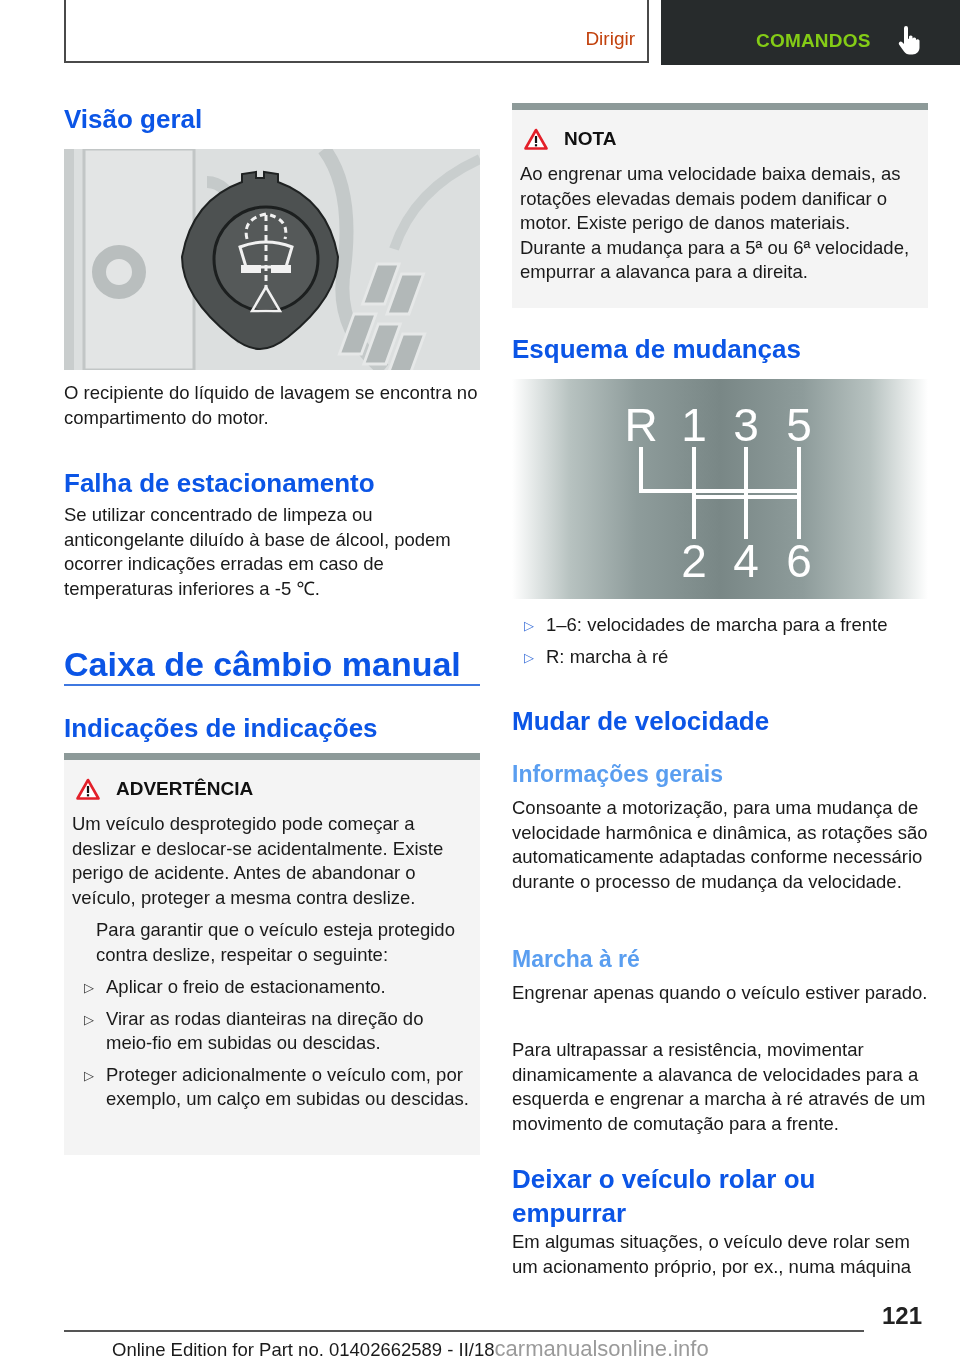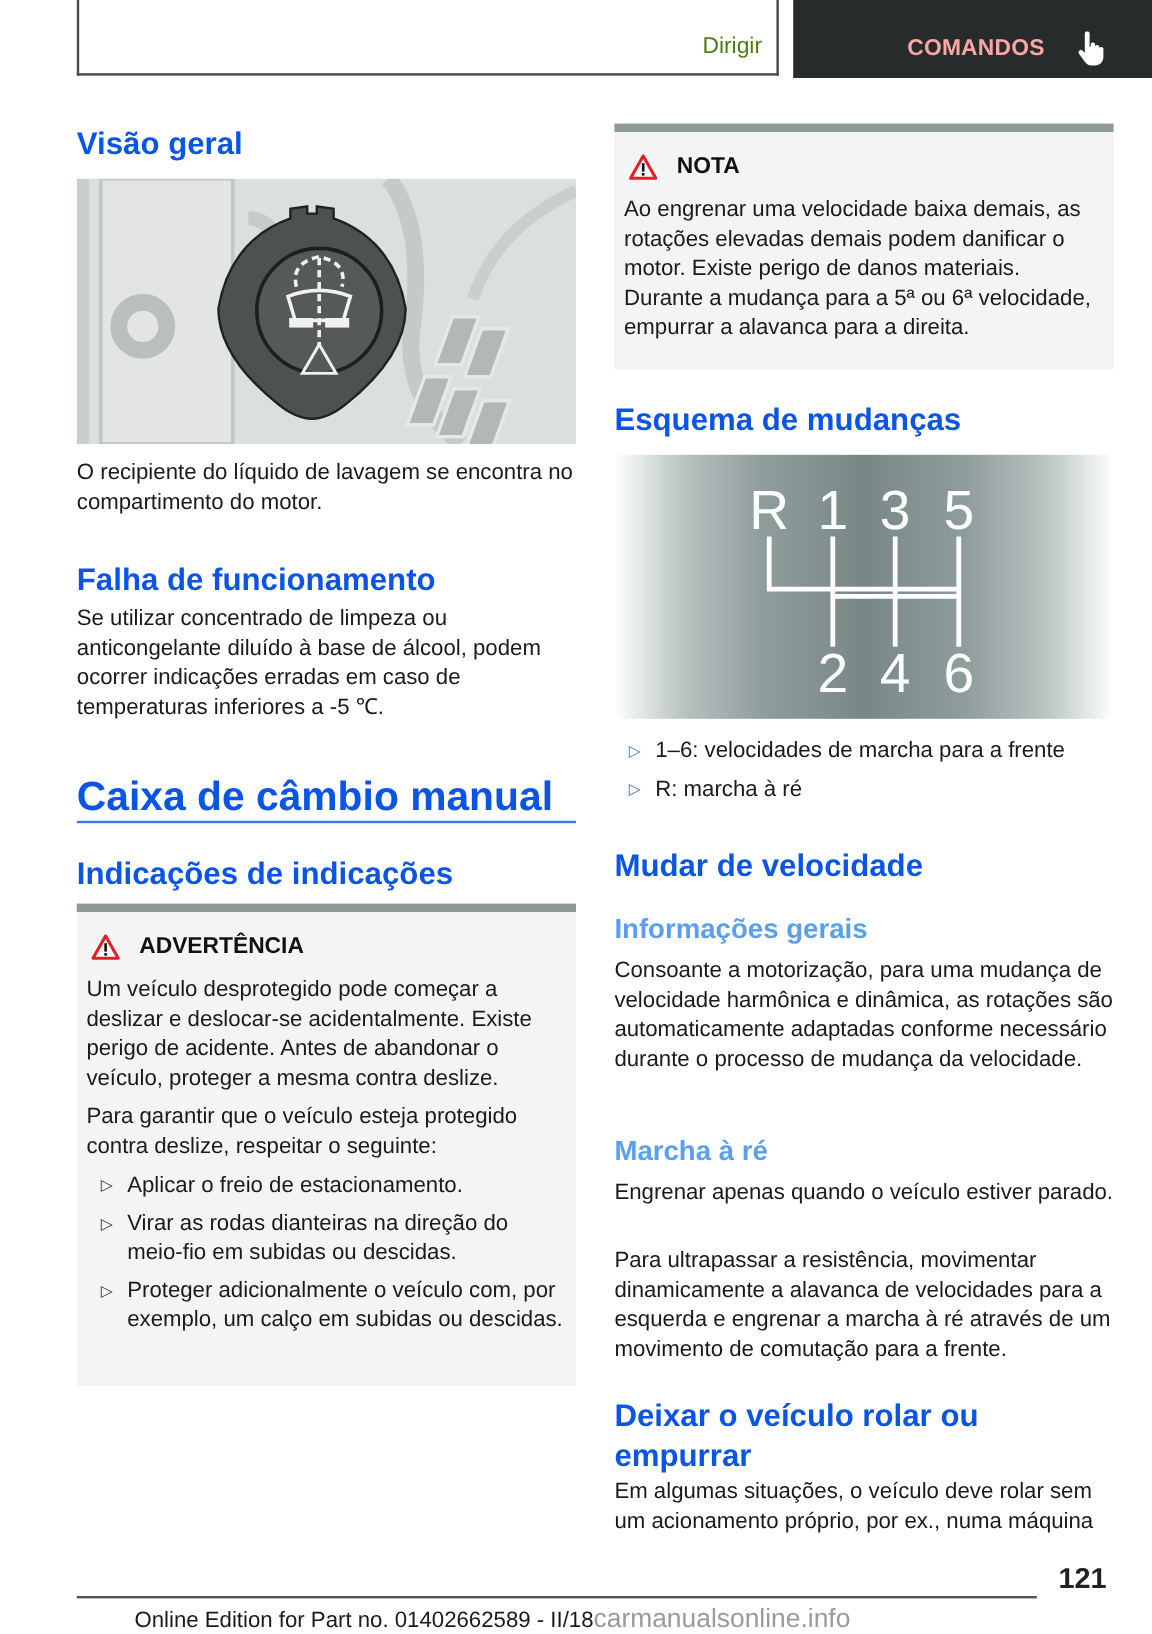--- a/index.html
+++ b/index.html
@@ -8,25 +8,25 @@
     background: #ffffff; color: #1a1a1a;
     font-family: "Liberation Sans", sans-serif;
   }
   
   .hdr-left-box {
     position: absolute; left: 64px; top: -2px; width: 585px; height: 65px;
     border-left: 2px solid #4a4a4a; border-bottom: 2px solid #4a4a4a;
     border-right: 2px solid #4a4a4a; box-sizing: border-box;
   }
   .hdr-chapter {
-    position: absolute; right: 12px; top: 30px; font-size: 19px; color: #4d7c0f;
+    position: absolute; right: 12px; top: 30px; font-size: 19px; color: #c2410c;
   }
   .hdr-tab {
     position: absolute; left: 661px; top: 0; width: 299px; height: 65px;
-    background: #272b2c; color: #fca5a5;
+    background: #272b2c; color: #84cc16;
   }
   .hdr-tab-label {
     position: absolute; left: 95px; top: 30px; font-size: 19px; font-weight: bold; letter-spacing: 0.2px;
   }
   .hdr-tab-icon { position: absolute; left: 236px; top: 26px; width: 26px; height: 30px; }
 
   .col { position: absolute; width: 416px; }
   .col-left { left: 64px; top: 100px; }
   .col-right { left: 512px; top: 100px; }
 
@@ -105,39 +105,39 @@
       </g>
       <path d="M176 98 q26 -10 52 0 l-6 20 h-40 z" fill="none" stroke="#f1f1f1" stroke-width="3"></path>
       <rect x="177" y="116" width="20" height="8" fill="#f1f1f1"></rect>
       <rect x="207" y="116" width="20" height="8" fill="#f1f1f1"></rect>
       <path d="M202 138 l-14 24 h28 z" fill="none" stroke="#f1f1f1" stroke-width="2.5"></path>
     </svg>
   </div>
 
   <p class="abs" style="top:281px; width:416px;">O recipiente do líquido de lavagem se encontra no compartimento do motor.</p>
 
-  <h2 class="h-blue abs" style="top:366px;">Falha de funcionamento</h2>
+  <h2 class="h-blue abs" style="top:366px;">Falha de estacionamento</h2>
   <p class="abs" style="top:403px; width:416px;">Se utilizar concentrado de limpeza ou anticongelante diluído à base de álcool, podem ocorrer indicações erradas em caso de temperaturas inferiores a -5 ℃.</p>
 
   <h1 class="h-big abs" style="top:542px;">Caixa de câmbio manual</h1>
   <div class="h-rule" style="left:0; top:584px; width:416px;"></div>
 
   <h2 class="h-blue abs" style="top:611px;">Indicações de indicações</h2>
 
   <div class="notice" style="left:0; top:653px; width:416px; height:402px;">
     <div class="notice-head">
       <svg width="24" height="22" viewBox="0 0 24 22">
         <path d="M12 2 L22.5 20.5 H1.5 Z" fill="#fff" stroke="#e3202a" stroke-width="2.6" stroke-linejoin="round"></path>
         <rect x="10.9" y="8" width="2.2" height="7" fill="#111"></rect>
         <rect x="10.9" y="16.2" width="2.2" height="2.2" fill="#111"></rect>
       </svg>
       <span>ADVERTÊNCIA</span>
     </div>
     <p style="margin-top:8px;">Um veículo desprotegido pode começar a deslizar e deslocar-se acidentalmente. Existe perigo de acidente. Antes de abandonar o veículo, proteger a mesma contra deslize.</p>
-    <p style="margin-top:8px;">Para garantir que o veículo esteja protegido contra deslize, respeitar o seguinte:</p>
+    <p style="margin-top:8px;margin-left:24px;">Para garantir que o veículo esteja protegido contra deslize, respeitar o seguinte:</p>
     <ul class="bullets" style="margin-top:8px;">
       <li><span class="tri">▷</span><span>Aplicar o freio de estacionamento.</span></li>
       <li><span class="tri">▷</span><span>Virar as rodas dianteiras na direção do meio-fio em subidas ou descidas.</span></li>
       <li><span class="tri">▷</span><span>Proteger adicionalmente o veículo com, por exemplo, um calço em subidas ou descidas.</span></li>
     </ul>
   </div>
 </div>
 
 <div class="col col-right" style="height:1200px;">
   <div class="notice" style="left:0; top:3px; width:416px; height:205px;">

